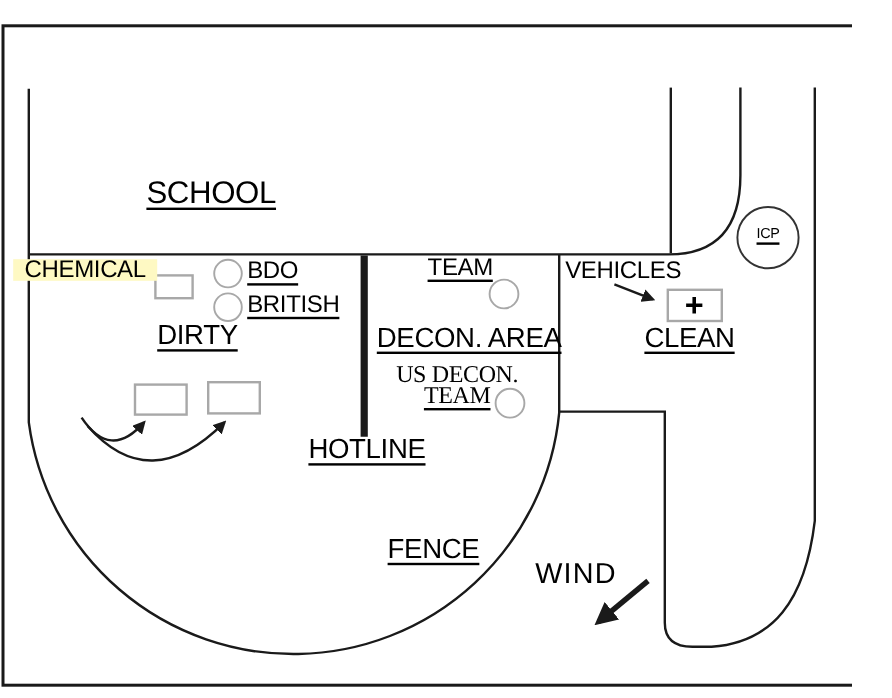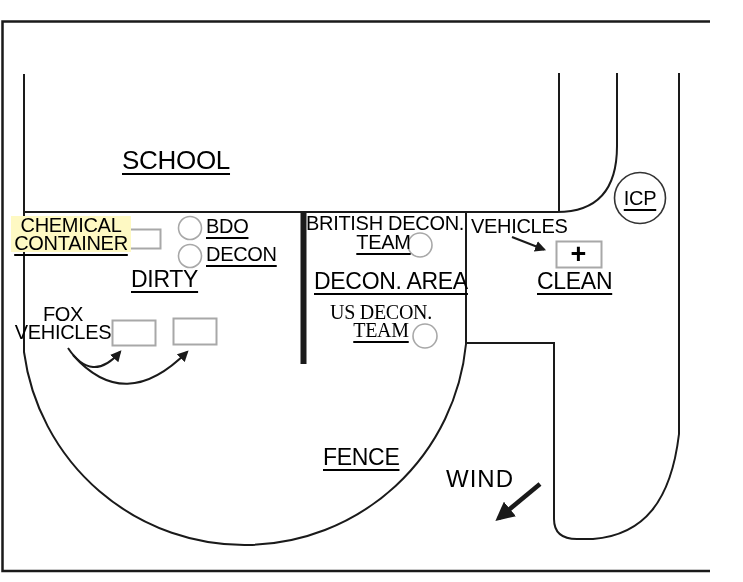--- a/index.html
+++ b/index.html
@@ -11,21 +11,21 @@
   .lbl{
     position:absolute;white-space:nowrap;line-height:1;color:#000;
     letter-spacing:-0.3px;
   }
   .u{text-decoration:underline;text-underline-offset:4px;text-decoration-thickness:2px;}
   .blk{text-align:center;}
   .blk span{display:block;}
   .fs26{font-size:26px;}
   .fs23{font-size:23px;}
   .fs20{font-size:20px;}
-  .fs18{font-size:20px;}
+  .fs18{font-size:12px;}
   .fs24{font-size:24px;}
   .lh18 span{line-height:18px;}
   .lh19 span{line-height:19px;}
   .whitebg{background:#fef9c3;padding:0 1px;}
   .plusbox{
     position:absolute;left:556px;top:241px;width:45px;height:26px;
     display:flex;align-items:center;justify-content:center;
     font-size:27px;font-weight:700;
   }
   .windlbl{letter-spacing:1px;}
@@ -78,43 +78,38 @@
   </svg>
 
   <div class="lbl fs26 u" style="left:122px;top:147px;">SCHOOL</div>
 
   <div class="lbl fs23 u" style="left:131px;top:268px;">DIRTY</div>
 
   <div class="lbl fs23 u" style="left:314px;top:270px;">DECON. AREA</div>
 
   <div class="lbl fs23 u" style="left:537px;top:270px;">CLEAN</div>
 
+  <div class="lbl fs23 u" style="left:257px;top:363px;">HOTLINE</div>
 
   <div class="lbl fs23 u" style="left:281px;top:446px;margin-left:42px;">FENCE</div>
 
   <div class="lbl fs24 windlbl" style="left:446px;top:467px;">WIND</div>
 
   <div class="lbl fs18 u blk" style="left:615px;top:188px;width:50px;">ICP</div>
 
   <div class="lbl fs20 blk lh18 whitebg" style="left:11px;top:216px;width:118px;">
     <span>CHEMICAL</span>
-    <span class="u">CONTAINER</span>
   </div>
 
   <div class="lbl fs20 u" style="left:206px;top:216px;">BDO</div>
 
-  <div class="lbl fs20 u" style="left:206px;top:244px;">DECON</div>
+  <div class="lbl fs20 u" style="left:206px;top:244px;">BRITISH</div>
 
-  <div class="lbl fs20 blk lh18" style="left:14px;top:305px;width:98px;">
-    <span>FOX</span>
-    <span>VEHICLES</span>
-  </div>
 
   <div class="lbl fs20 blk lh19" style="left:306px;top:214px;width:155px;">
-    <span>BRITISH DECON.</span>
     <span class="u">TEAM</span>
   </div>
 
   <div class="lbl fs20 blk lh18" style="left:325px;top:303px;width:112px;font-family:Liberation Serif, serif;">
     <span>US DECON.</span>
     <span class="u">TEAM</span>
   </div>
 
   <div class="lbl fs20" style="left:471px;top:216px;">VEHICLES</div>
 

